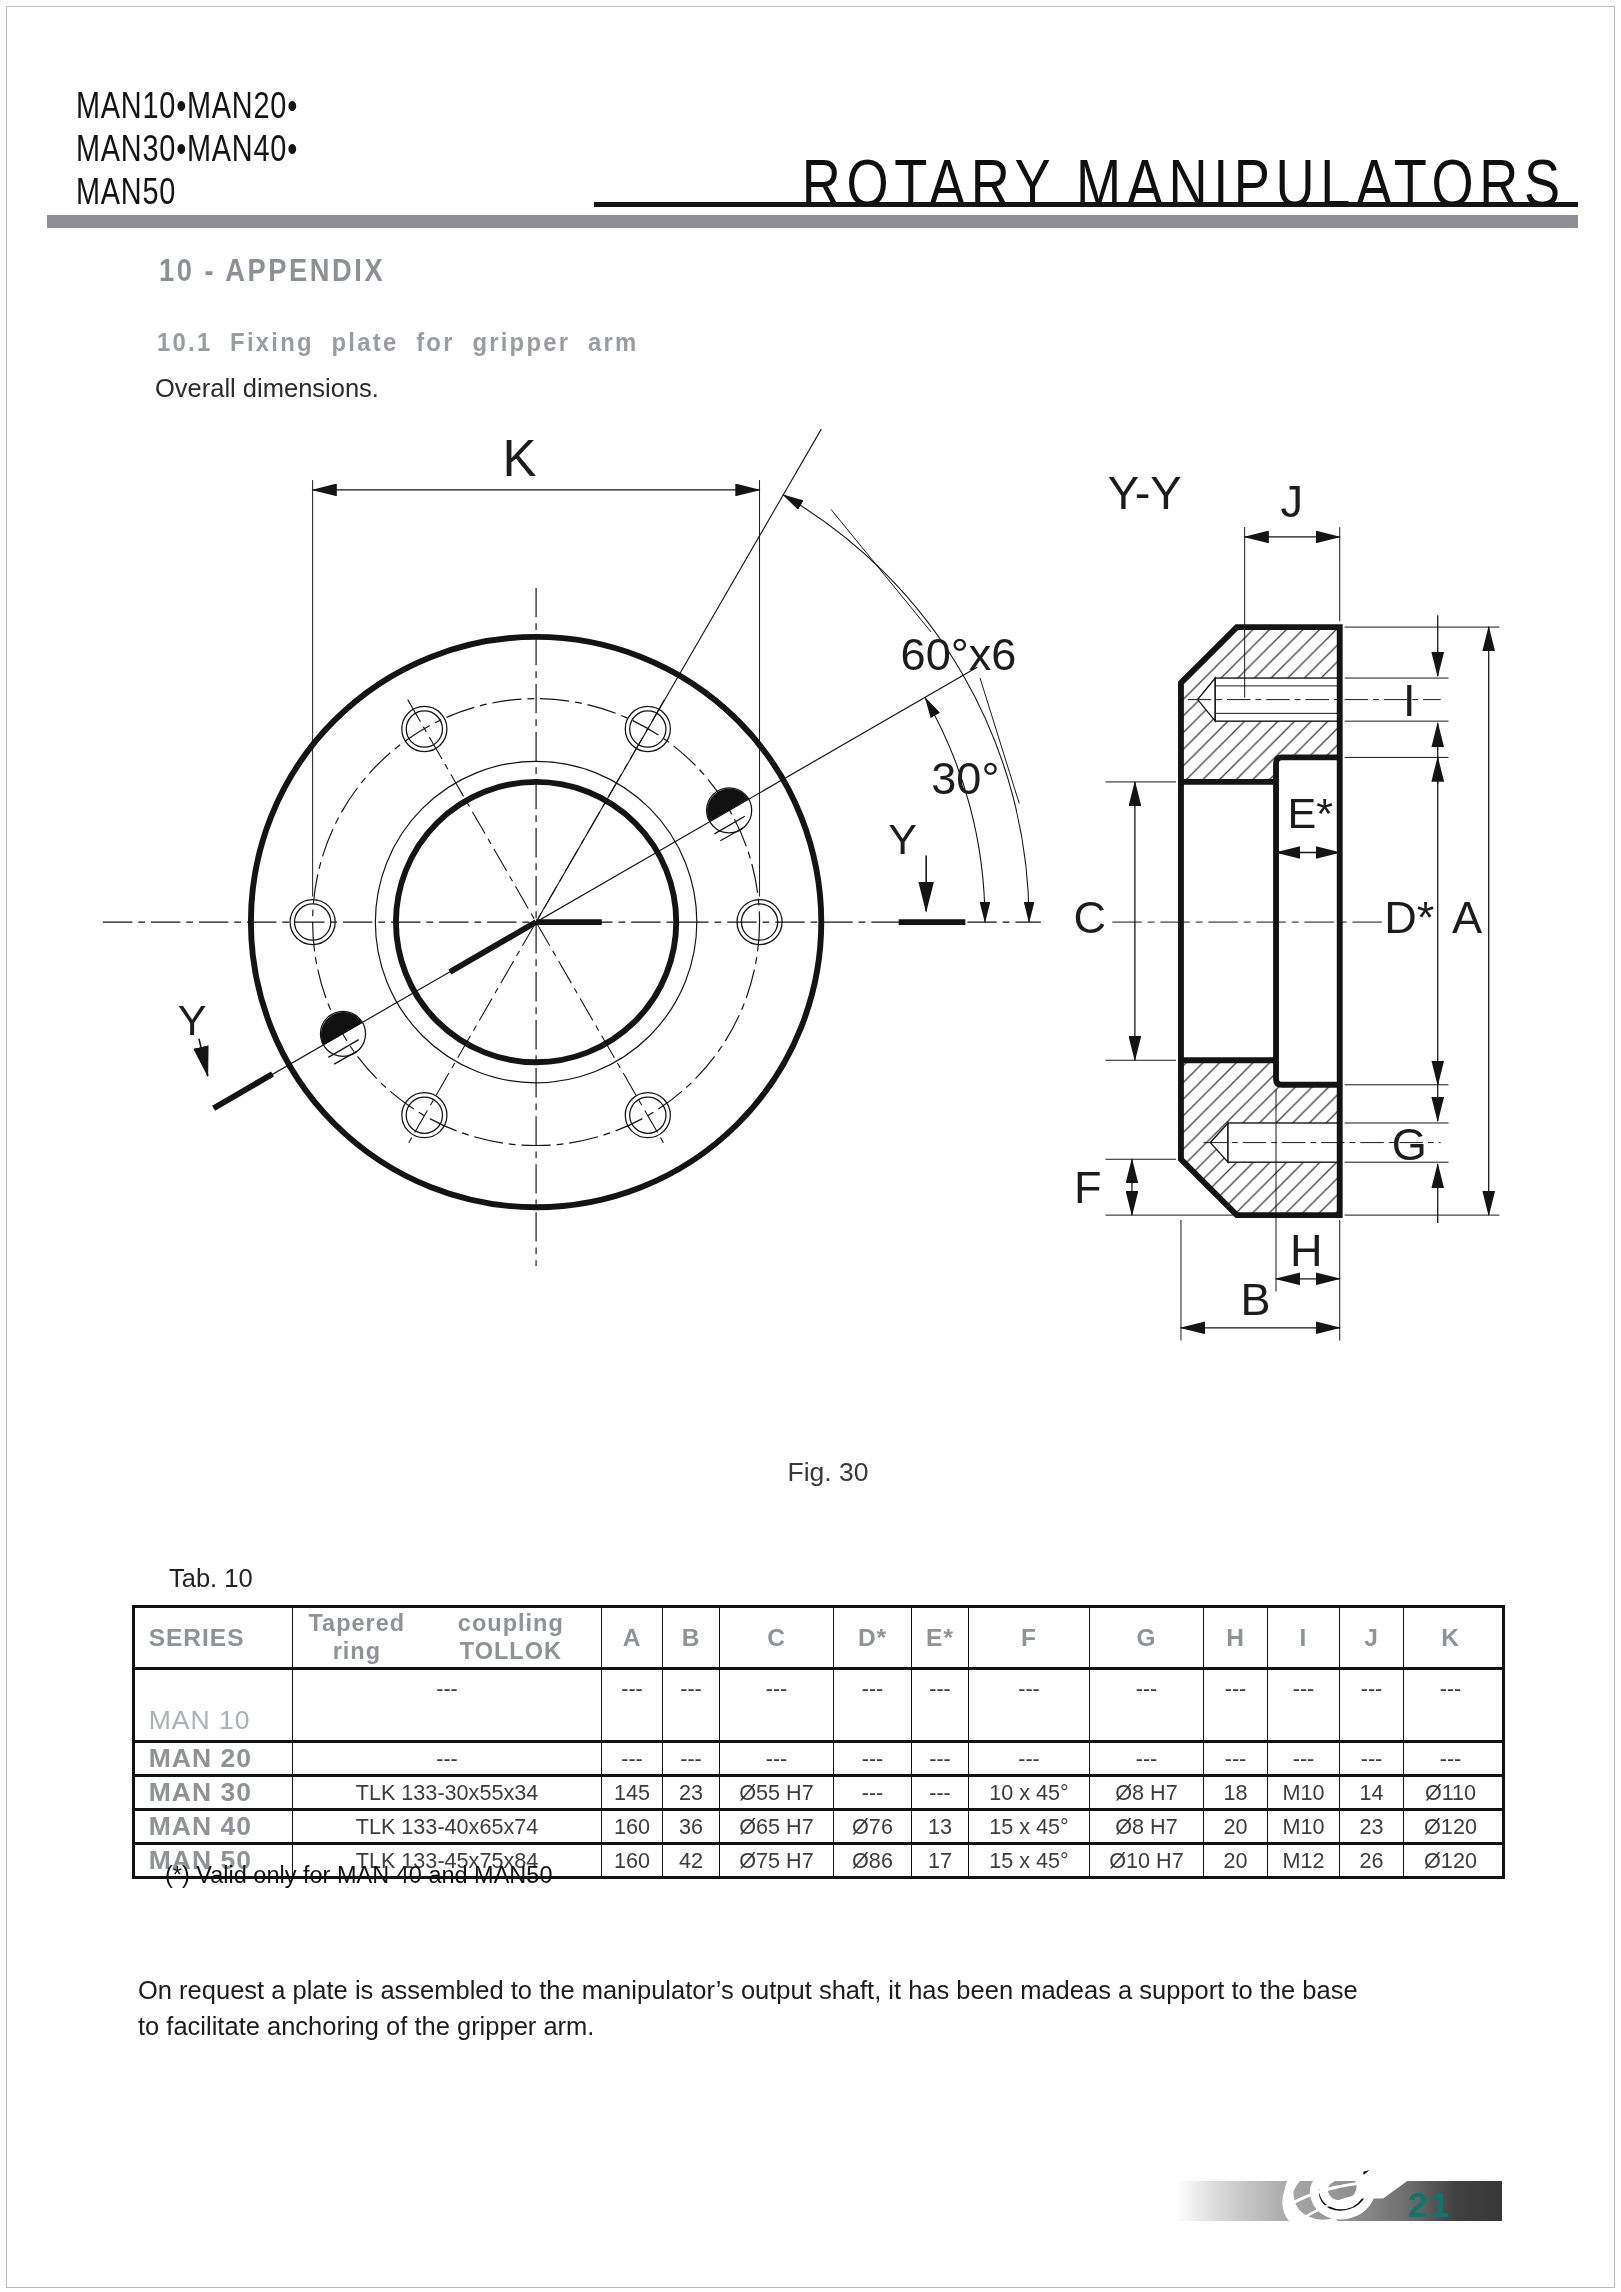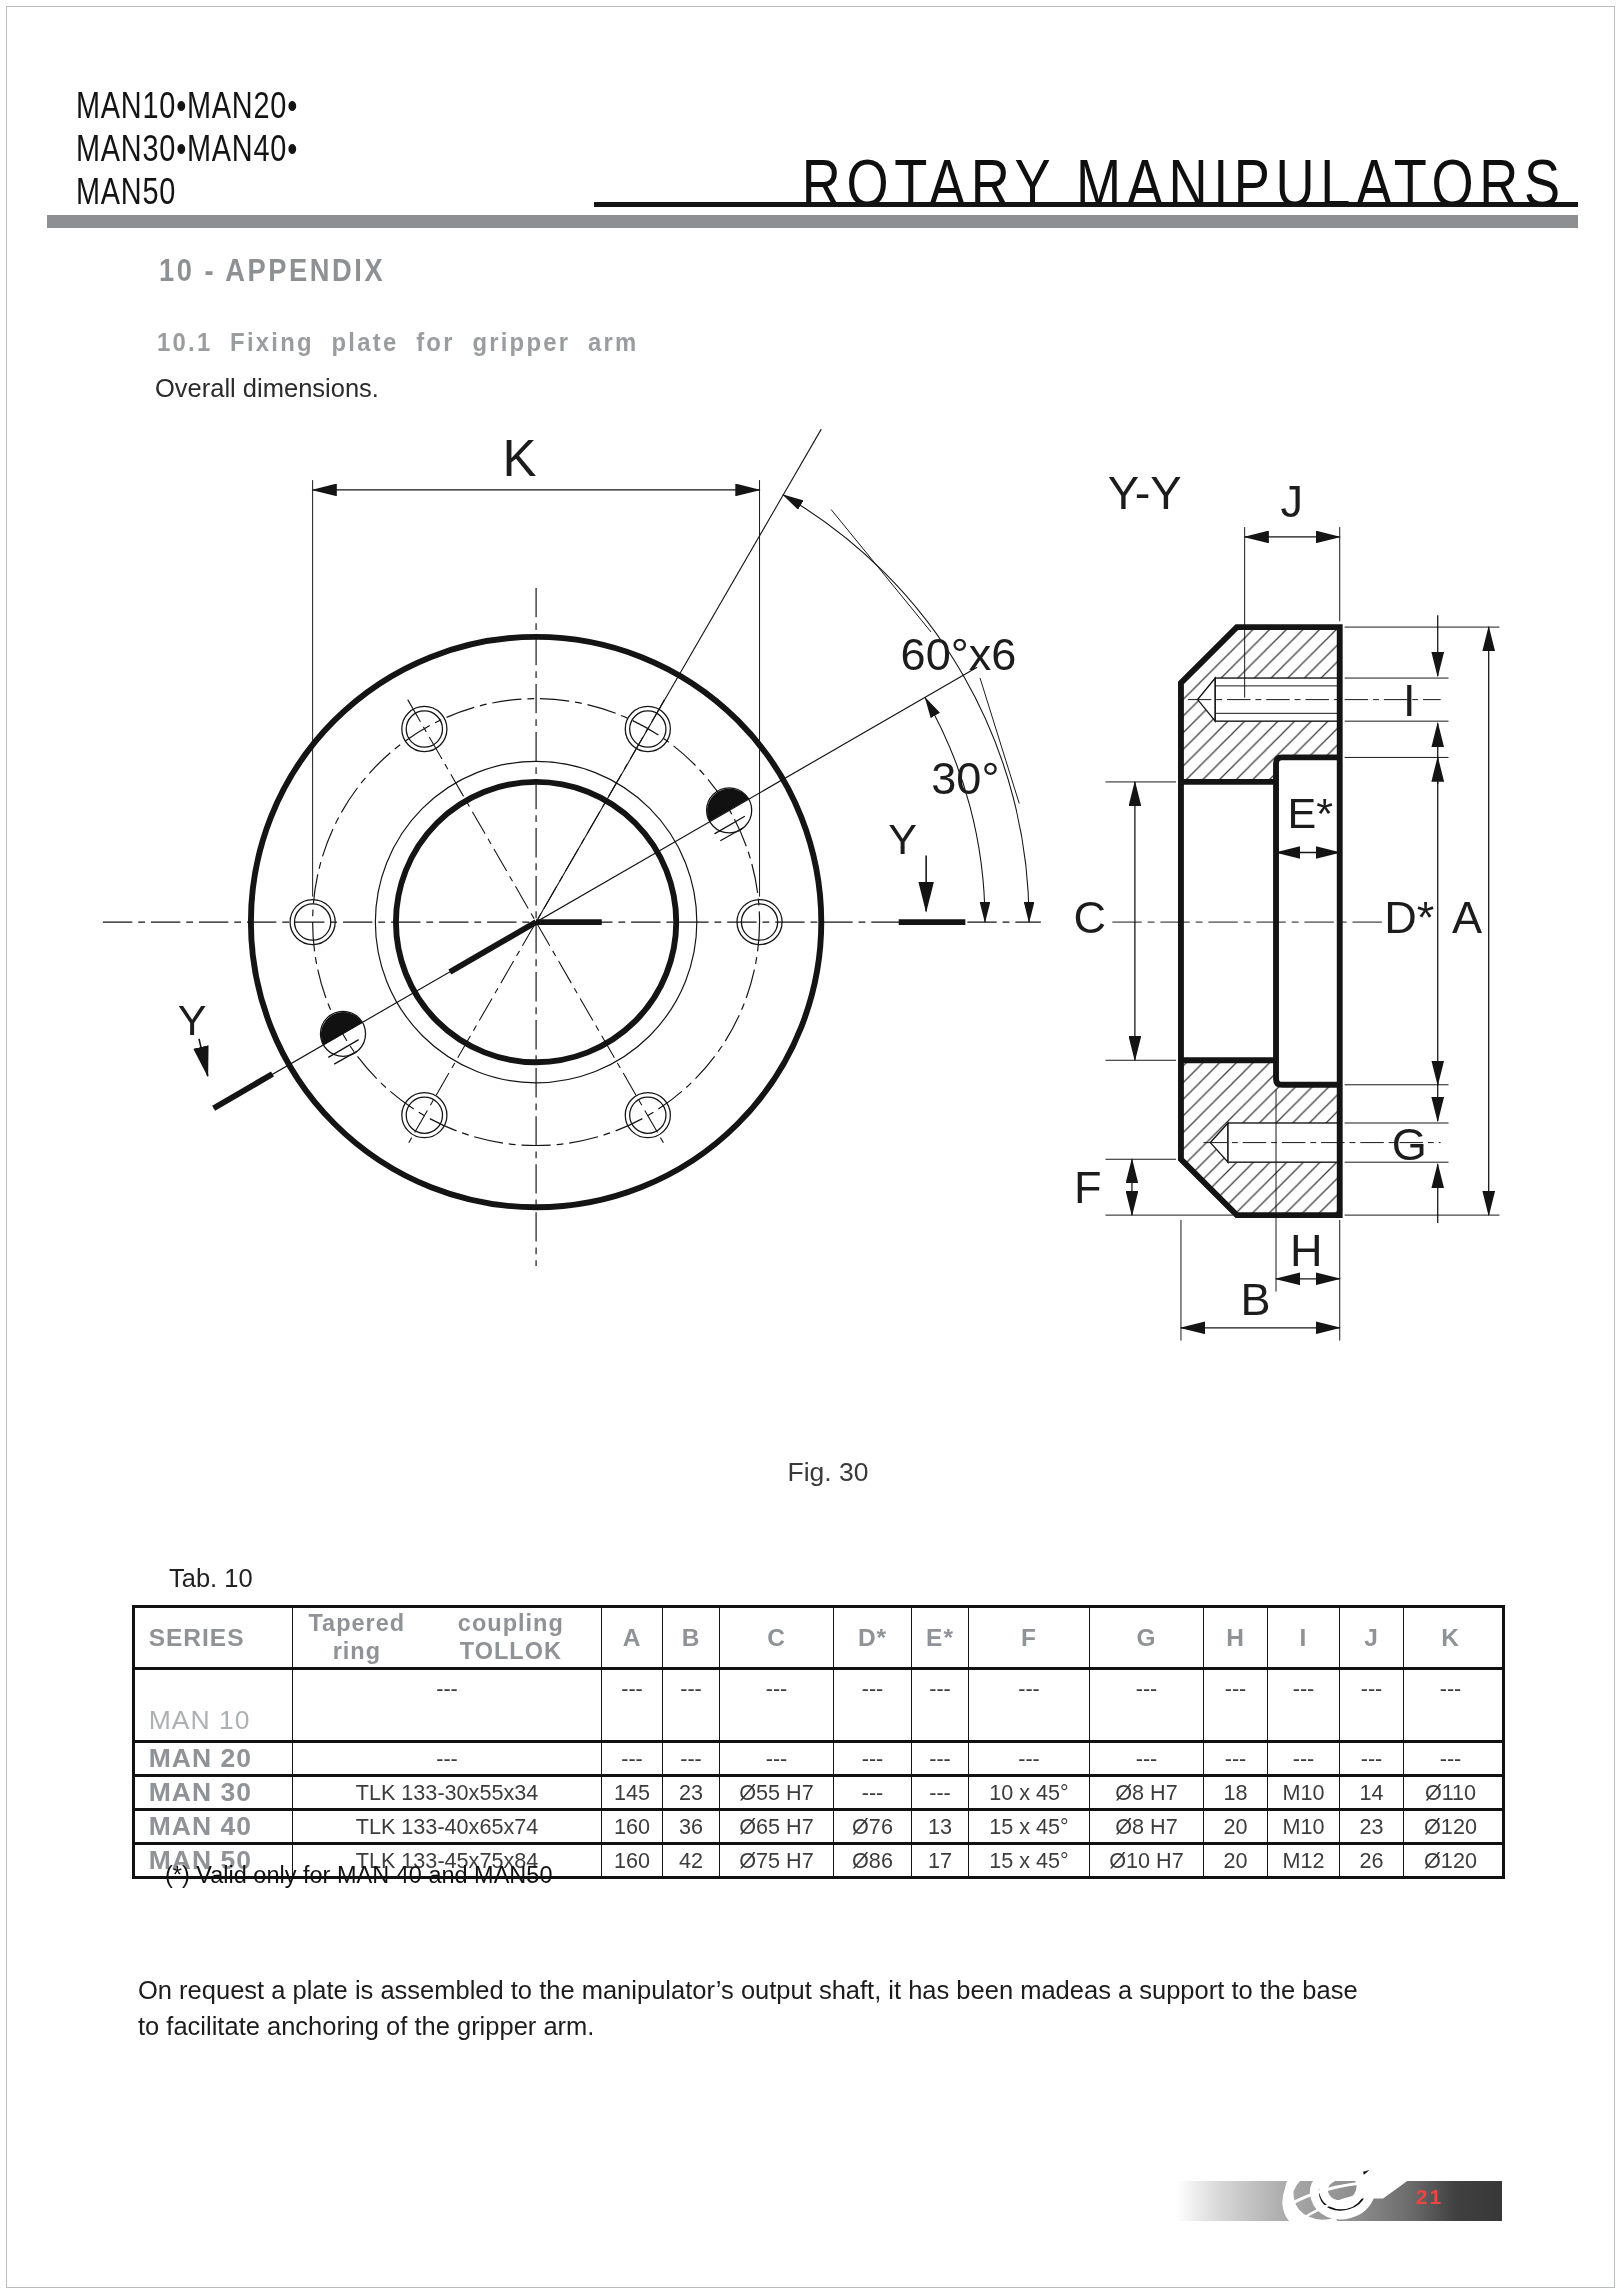--- a/index.html
+++ b/index.html
@@ -31,21 +31,21 @@
   .row-man10 > div{align-items:flex-start;padding-top:5.9px;}
   .row-man10 .series-cell{align-items:flex-end;padding-bottom:4px;color:#aeb1b3;font-weight:400;}
   .row-std{height:31px;}
   .val{font-size:21.6px;color:#3c3c3c;}
   
   .footnote{left:165px;top:1862px;font-size:23.5px;color:#111;}
   .paragraph{left:138px;top:1952px;font-size:25.5px;color:#1c1c1c;line-height:36px;margin-top:20px;}
   
   .footer-bar{left:1176px;top:2181px;width:326px;height:40px;
     background:linear-gradient(90deg,rgba(255,255,255,0) 0%,#d6d6d6 14%,#a6a6a6 36%,#8e8e8e 55%,#6b6b6b 72%,#404040 86%,#383838 100%);}
-  .page-num{left:1398px;top:2185px;width:63px;text-align:center;font-size:21px;font-weight:bold;color:#ef4444;letter-spacing:2px;}
+  .page-num{left:1398px;top:2185px;width:63px;text-align:center;font-size:35px;font-weight:bold;color:#0f766e;letter-spacing:2px;}
   svg text{font-family:"Liberation Sans",sans-serif;fill:#1c1c1c;}
 </style>
 </head>
 <body>
 
 <div class="abs page-border"></div>
 
 <div class="abs models">
   <div>MAN10•MAN20•</div>
   <div>MAN30•MAN40•</div>

